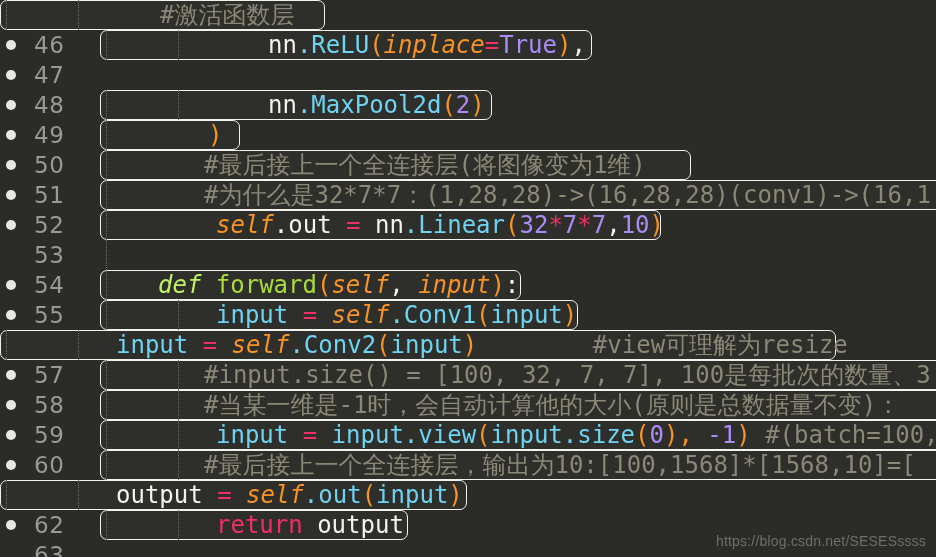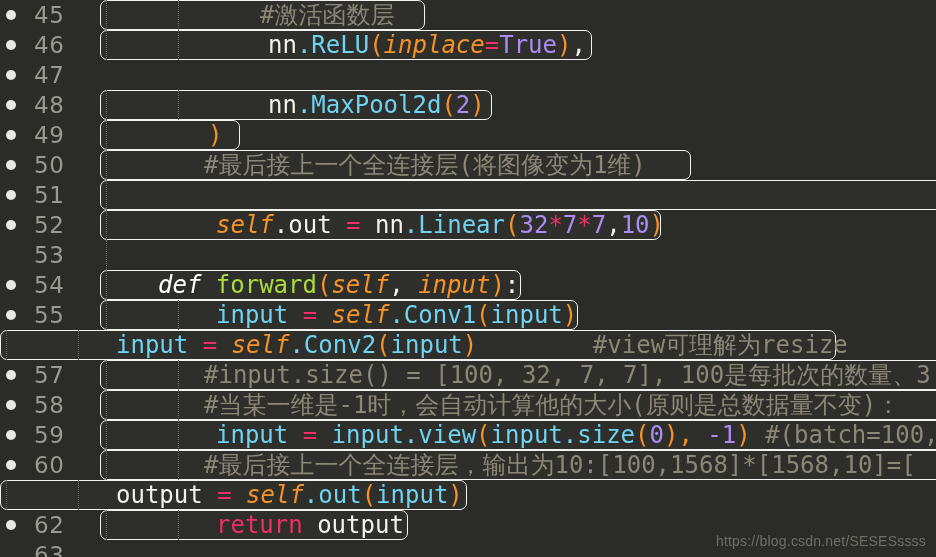--- a/index.html
+++ b/index.html
@@ -86,21 +86,21 @@
     position: absolute;
     top: 0;
     width: 1px;
     height: 30px;
     border-left: 1px dotted #6e6e66;
   }
   
   .t-plain   { color: #f2f2ee; }
   .t-comment { color: #8b8878; }
   .t-func    { color: #6fd3f2; }
-  .t-def     { color: #ffffff; font-style: italic; }
+  .t-def     { color: #bef264; font-style: italic; }
   .t-name    { color: #a9dc3c; }
   .t-self    { color: #f79327; font-style: italic; margin-top: 8px; }
   .t-paren   { color: #f79327; }
   .t-op      { color: #ef2f66; }
   .t-num     { color: #ab8cf7; }
   .t-kw      { color: #ef2f66; }
   .t-var     { color: #6fd3f2; }
   .watermark {
     position: absolute;
     right: 10px;
@@ -109,24 +109,20 @@
     font-size: 14px;
     font-family: "Liberation Sans", sans-serif;
     letter-spacing: 0.2px;
   }
 </style>
 </head>
 <body>
 
 <div id="editor">
     <div class="line">
-      <div class="gutter">
-        <span class="bullet"></span>
-        <span class="lnum">45</span>
-      </div>
       <div class="codewrap">
         <div class="codebox" style="width: 325px;"></div>
         <div class="guide" style="left: 6px;"></div>
         <div class="guide" style="left: 78px;"></div>
         <div class="codetext" style="left: 160px;"><span class="t-comment">#激活函数层</span></div>
       </div>
     </div>
     <div class="line">
       <div class="gutter">
         <span class="bullet"></span>
@@ -180,20 +176,21 @@
       </div>
     </div>
     <div class="line">
       <div class="gutter">
         <span class="bullet"></span>
         <span class="lnum">51</span>
       </div>
       <div class="codewrap">
         <div class="codebox" style="width: 900px;"></div>
         <div class="guide" style="left: 6px;"></div>
+        <div class="codetext" style="left: 104px;"><span class="t-comment">#为什么是32*7*7：(1,28,28)-&gt;(16,28,28)(conv1)-&gt;(16,1</span></div>
       </div>
     </div>
     <div class="line">
       <div class="gutter">
         <span class="bullet"></span>
         <span class="lnum">52</span>
       </div>
       <div class="codewrap">
         <div class="codebox" style="width: 561px;"></div>
         <div class="guide" style="left: 6px;"></div>

